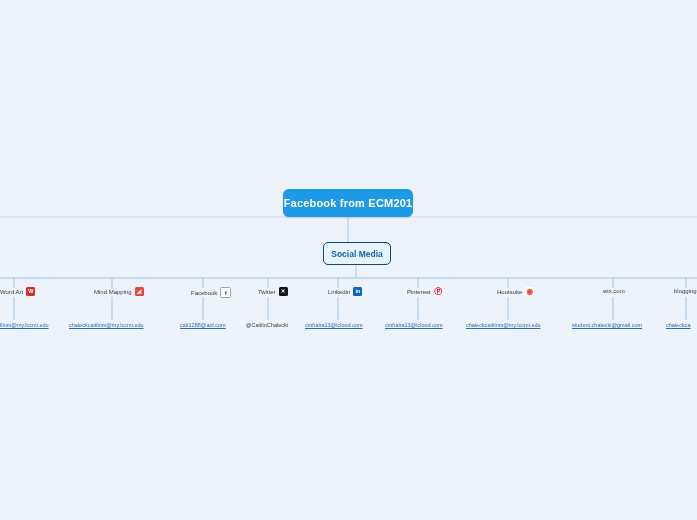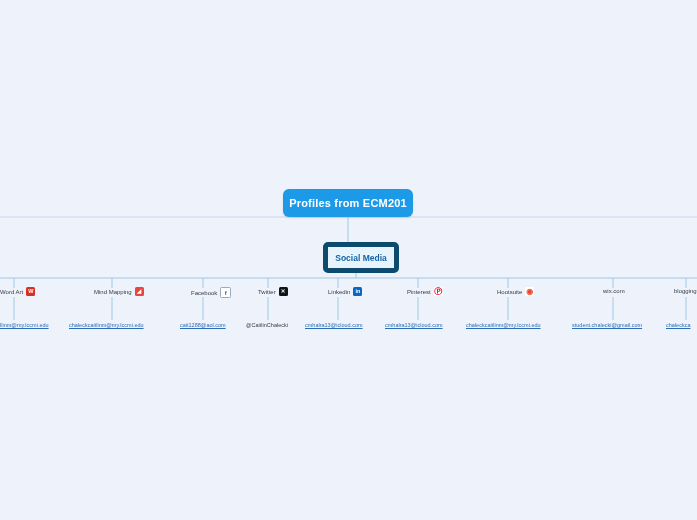--- a/index.html
+++ b/index.html
@@ -43,21 +43,21 @@
   }
 
   
   .branch-node {
     position: absolute;
     left: 323px;
     top: 242px;
     width: 66px;
     height: 21px;
     background: #e8f4fd;
-    border: 5px solid #0c4a6e;
+    border: 1px solid #0c4a6e;
     border-radius: 5px;
     color: #1565a8;
     font-size: 8.5px;
     font-weight: bold;
     display: flex;
     align-items: center;
     justify-content: center;
   }
 
   
@@ -147,21 +147,21 @@
     <path d="M203,297 L203,320" stroke="#9ec9e6" stroke-width="1" fill="none"></path>
     <path d="M268,297 L268,320" stroke="#9ec9e6" stroke-width="1" fill="none"></path>
     <path d="M338,297 L338,320" stroke="#9ec9e6" stroke-width="1" fill="none"></path>
     <path d="M418,297 L418,320" stroke="#9ec9e6" stroke-width="1" fill="none"></path>
     <path d="M508,297 L508,320" stroke="#9ec9e6" stroke-width="1" fill="none"></path>
     <path d="M613,297 L613,320" stroke="#9ec9e6" stroke-width="1" fill="none"></path>
     <path d="M686,297 L686,320" stroke="#9ec9e6" stroke-width="1" fill="none"></path>
   </svg>
 
   <div class="root-node">
-    <span>Profiles from ECM201</span>
+    <span>Facebook from ECM201</span>
   </div>
 
   <div class="branch-node">
     <span>Social Media</span>
   </div>
 
   <div class="leaf" style="left:0px; top:287px;">
     <span class="leaf-label">Word Art</span>
     <span class="ico ico-word">W</span>
   </div>

